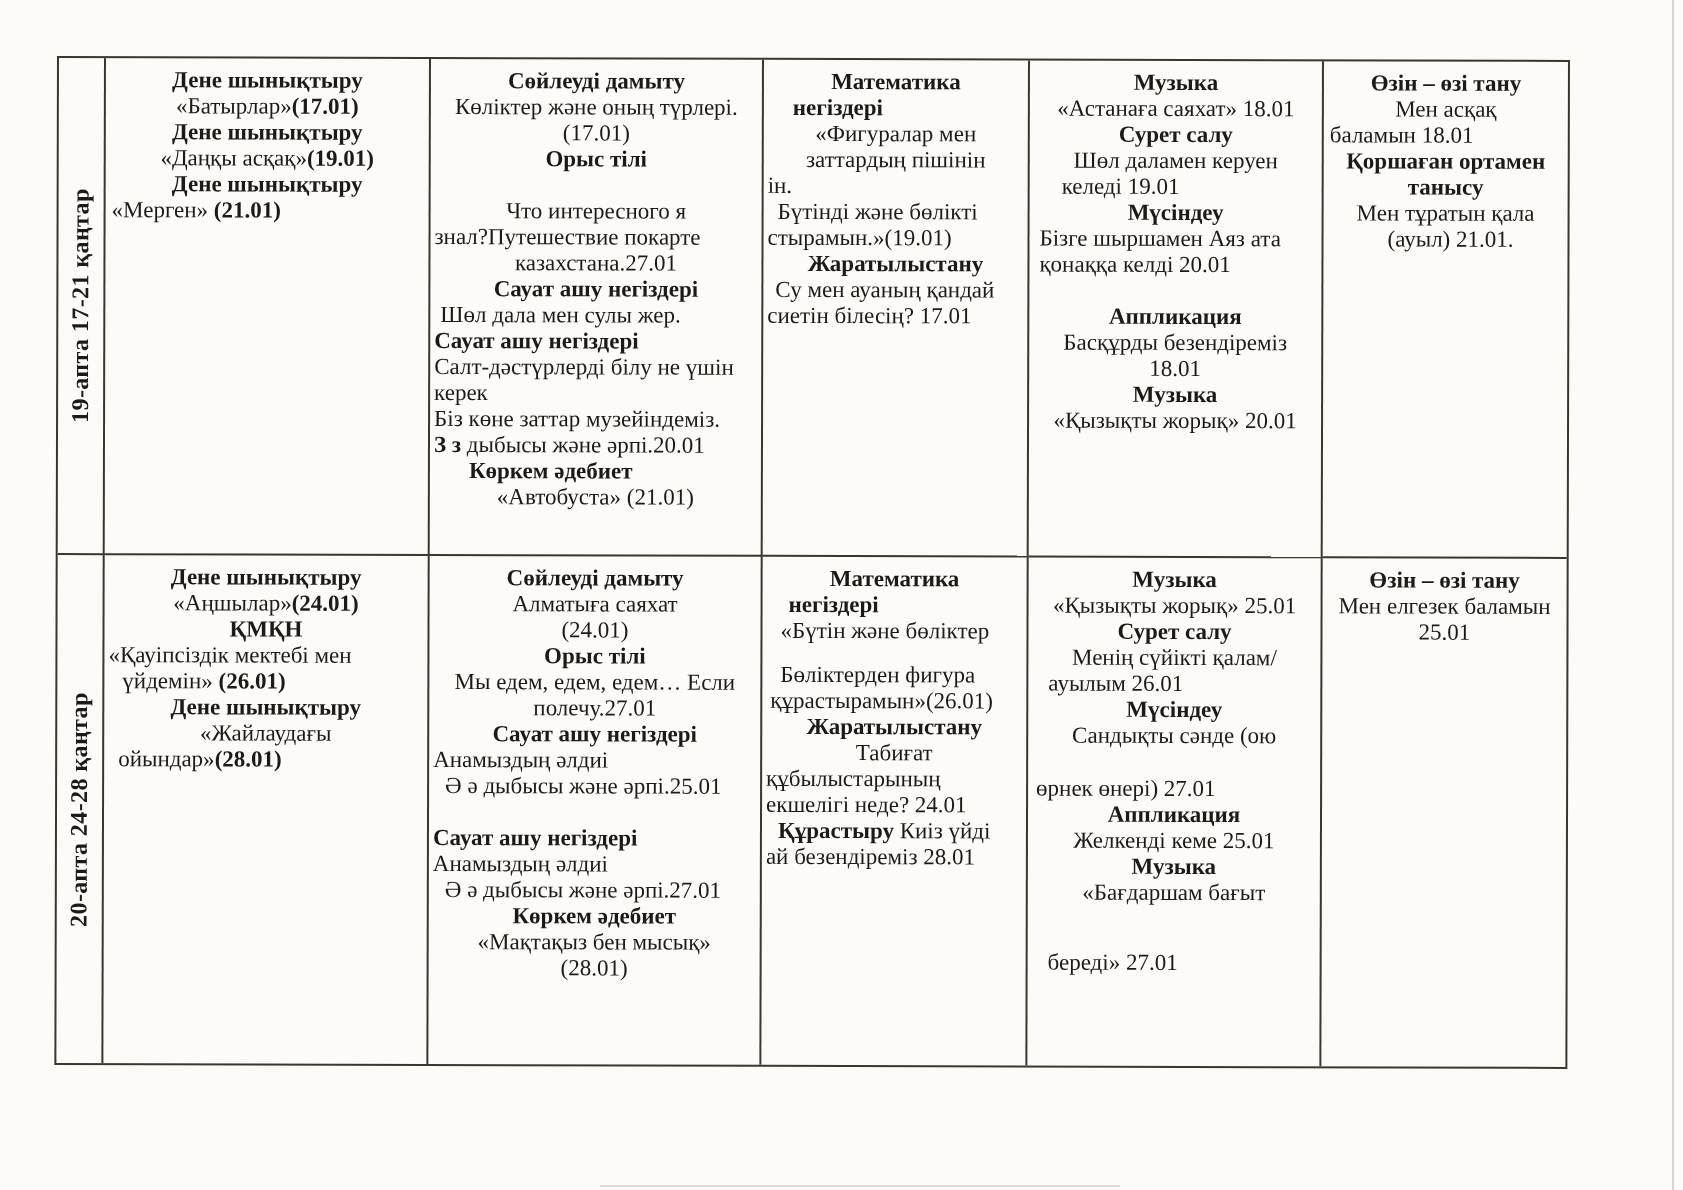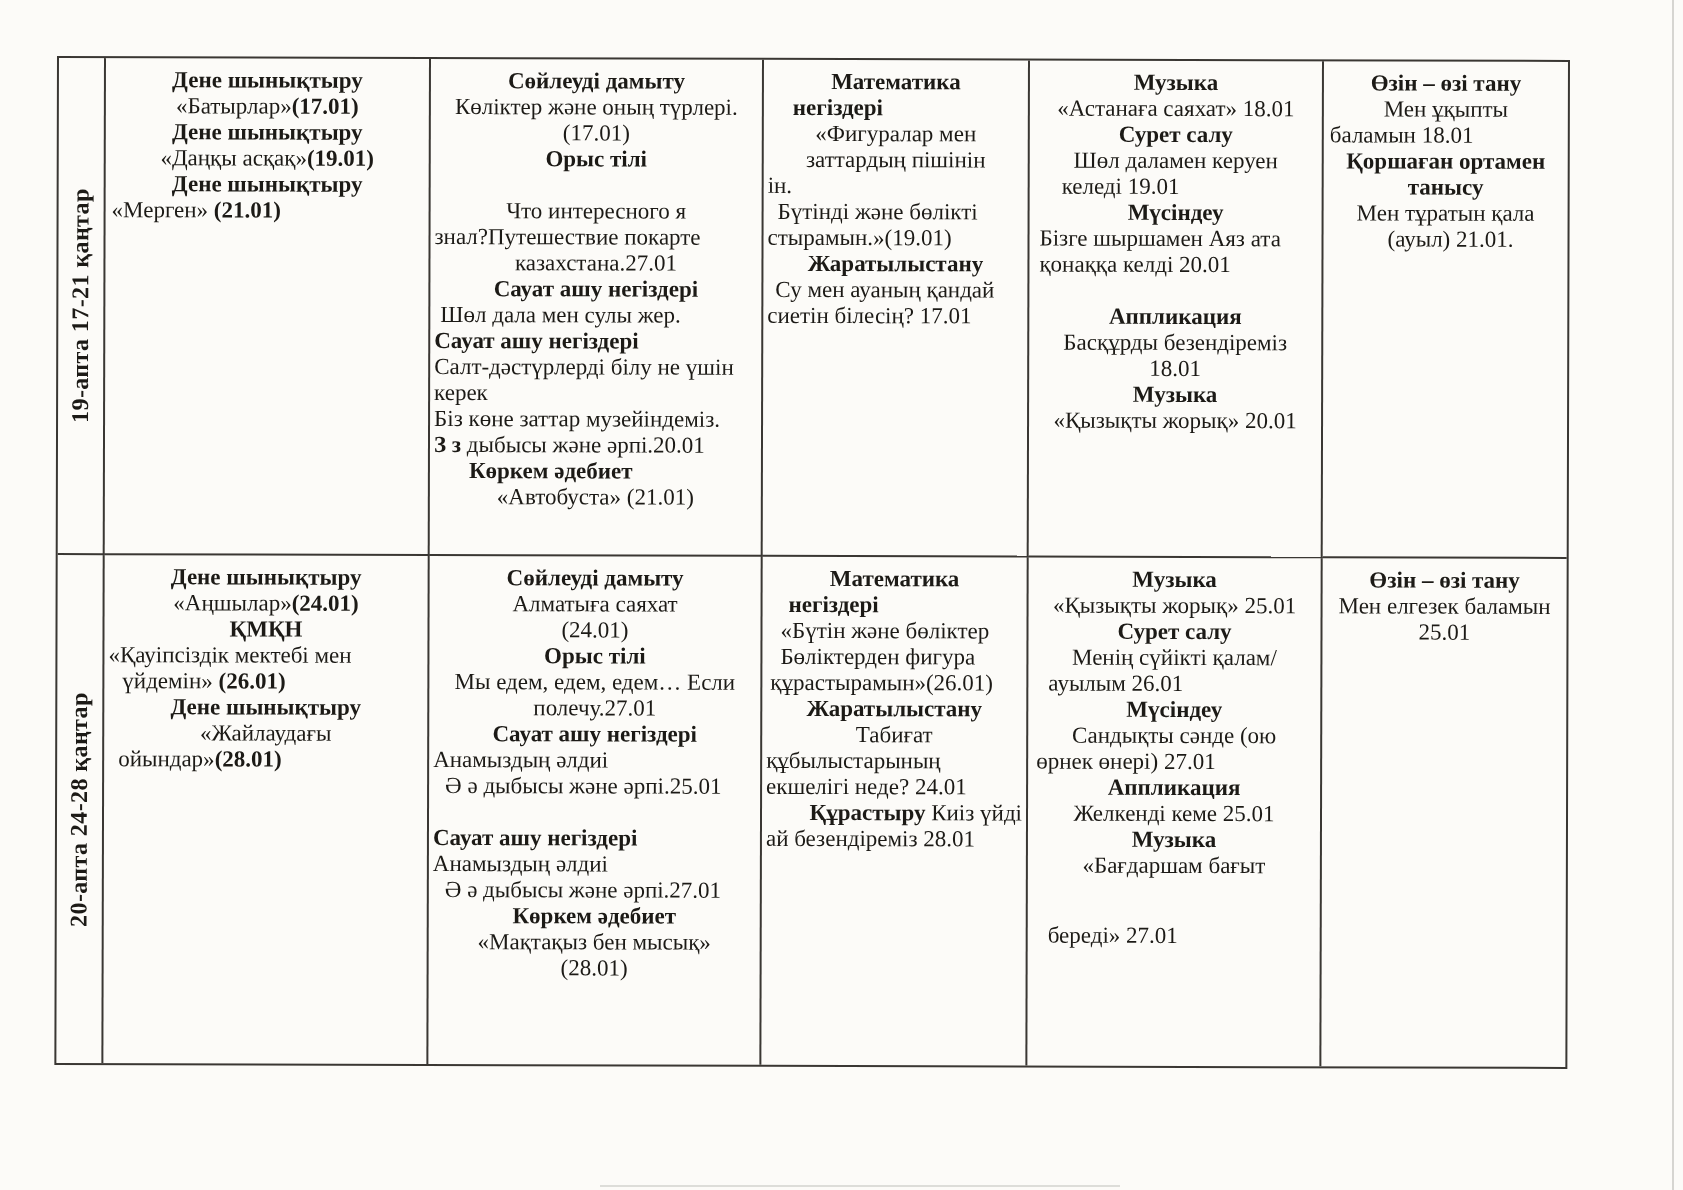--- a/index.html
+++ b/index.html
@@ -109,21 +109,21 @@
         <div class="tl tlft" style="padding-left: 6px;"><span>қонаққа келді 20.01</span></div>
         <div class="tl tc">&nbsp;</div>
         <div class="tl tc"><span class="b">Аппликация</span></div>
         <div class="tl tc"><span>Басқұрды безендіреміз</span></div>
         <div class="tl tc"><span>18.01</span></div>
         <div class="tl tc"><span class="b">Музыка</span></div>
         <div class="tl tc"><span>«Қызықты жорық» 20.01</span></div>
       </div>
     <div class="cell row1 lastcol">
         <div class="tl tc"><span class="b">Өзін – өзі тану</span></div>
-        <div class="tl tc"><span>Мен ұқыпты</span></div>
+        <div class="tl tc"><span>Мен асқақ</span></div>
         <div class="tl tlft" style="padding-left: 2px;"><span>баламын  18.01</span></div>
         <div class="tl tc"><span class="b">Қоршаған ортамен</span></div>
         <div class="tl tc"><span class="b">танысу</span></div>
         <div class="tl tc"><span>Мен тұратын қала</span></div>
         <div class="tl tlft" style="padding-left: 10px; text-align: center;"><span>(ауыл) 21.01.</span></div>
       </div>
 
     <div class="labelcell">
       <span class="vtext">20-апта 24-28 қаңтар</span>
     </div>
@@ -152,38 +152,38 @@
         <div class="tl tlft"><span>Анамыздың әлдиі</span></div>
         <div class="tl tlft" style="padding-left: 12px;"><span>Ә ә дыбысы және әрпі.27.01</span></div>
         <div class="tl tc"><span class="b">Көркем әдебиет</span></div>
         <div class="tl tc"><span>«Мақтақыз бен мысық»</span></div>
         <div class="tl tc"><span>(28.01)</span></div>
       </div>
     <div class="cell">
         <div class="tl tc"><span class="b">Математика</span></div>
         <div class="tl tlft" style="padding-left: 22px;"><span class="b">негіздері</span></div>
         <div class="tl tlft" style="padding-left: 14px;"><span>«Бүтін және бөліктер</span></div>
-        <div class="tl tlft" style="padding-left: 14px;"><span>Бөліктерден фигура</span></div>
+        <div class="tl tlft" style="padding-left: 14px; margin-top: 18px;"><span>Бөліктерден фигура</span></div>
         <div class="tl tlft" style="padding-left: 4px;"><span>құрастырамын»(26.01)</span></div>
         <div class="tl tc"><span class="b">Жаратылыстану</span></div>
         <div class="tl tc"><span>Табиғат</span></div>
         <div class="tl tlft"><span>құбылыстарының</span></div>
         <div class="tl tlft"><span>екшелігі неде?  24.01</span></div>
-        <div class="tl tlft" style="padding-left: 12px; text-align: right;"><span class="b">Құрастыру</span><span> Киіз үйді</span></div>
+        <div class="tl tlft" style="padding-left: 12px;"><span class="b">Құрастыру</span><span> Киіз үйді</span></div>
         <div class="tl tlft"><span>ай безендіреміз  28.01</span></div>
       </div>
     <div class="cell">
         <div class="tl tc"><span class="b">Музыка</span></div>
         <div class="tl tc"><span>«Қызықты жорық» 25.01</span></div>
         <div class="tl tc"><span class="b">Сурет салу</span></div>
         <div class="tl tc"><span>Менің сүйікті қалам/</span></div>
         <div class="tl tlft" style="padding-left: 16px;"><span>ауылым 26.01</span></div>
         <div class="tl tc"><span class="b">Мүсіндеу</span></div>
         <div class="tl tc"><span>Сандықты сәнде (ою</span></div>
-        <div class="tl tlft" style="padding-left: 4px;"><span>өрнек өнері) 27.01</span></div>
+        <div class="tl tlft" style="padding-left: 4px; margin-top: 27px;"><span>өрнек өнері) 27.01</span></div>
         <div class="tl tc"><span class="b">Аппликация</span></div>
         <div class="tl tc"><span>Желкенді  кеме 25.01</span></div>
         <div class="tl tc"><span class="b">Музыка</span></div>
         <div class="tl tc"><span>«Бағдаршам бағыт</span></div>
         <div class="tl tlft" style="padding-left: 16px; margin-top: 44px;"><span>береді» 27.01</span></div>
       </div>
     <div class="cell lastcol">
         <div class="tl tc"><span class="b">Өзін – өзі тану</span></div>
         <div class="tl tc"><span>Мен елгезек баламын</span></div>
         <div class="tl tc"><span>25.01</span></div>

